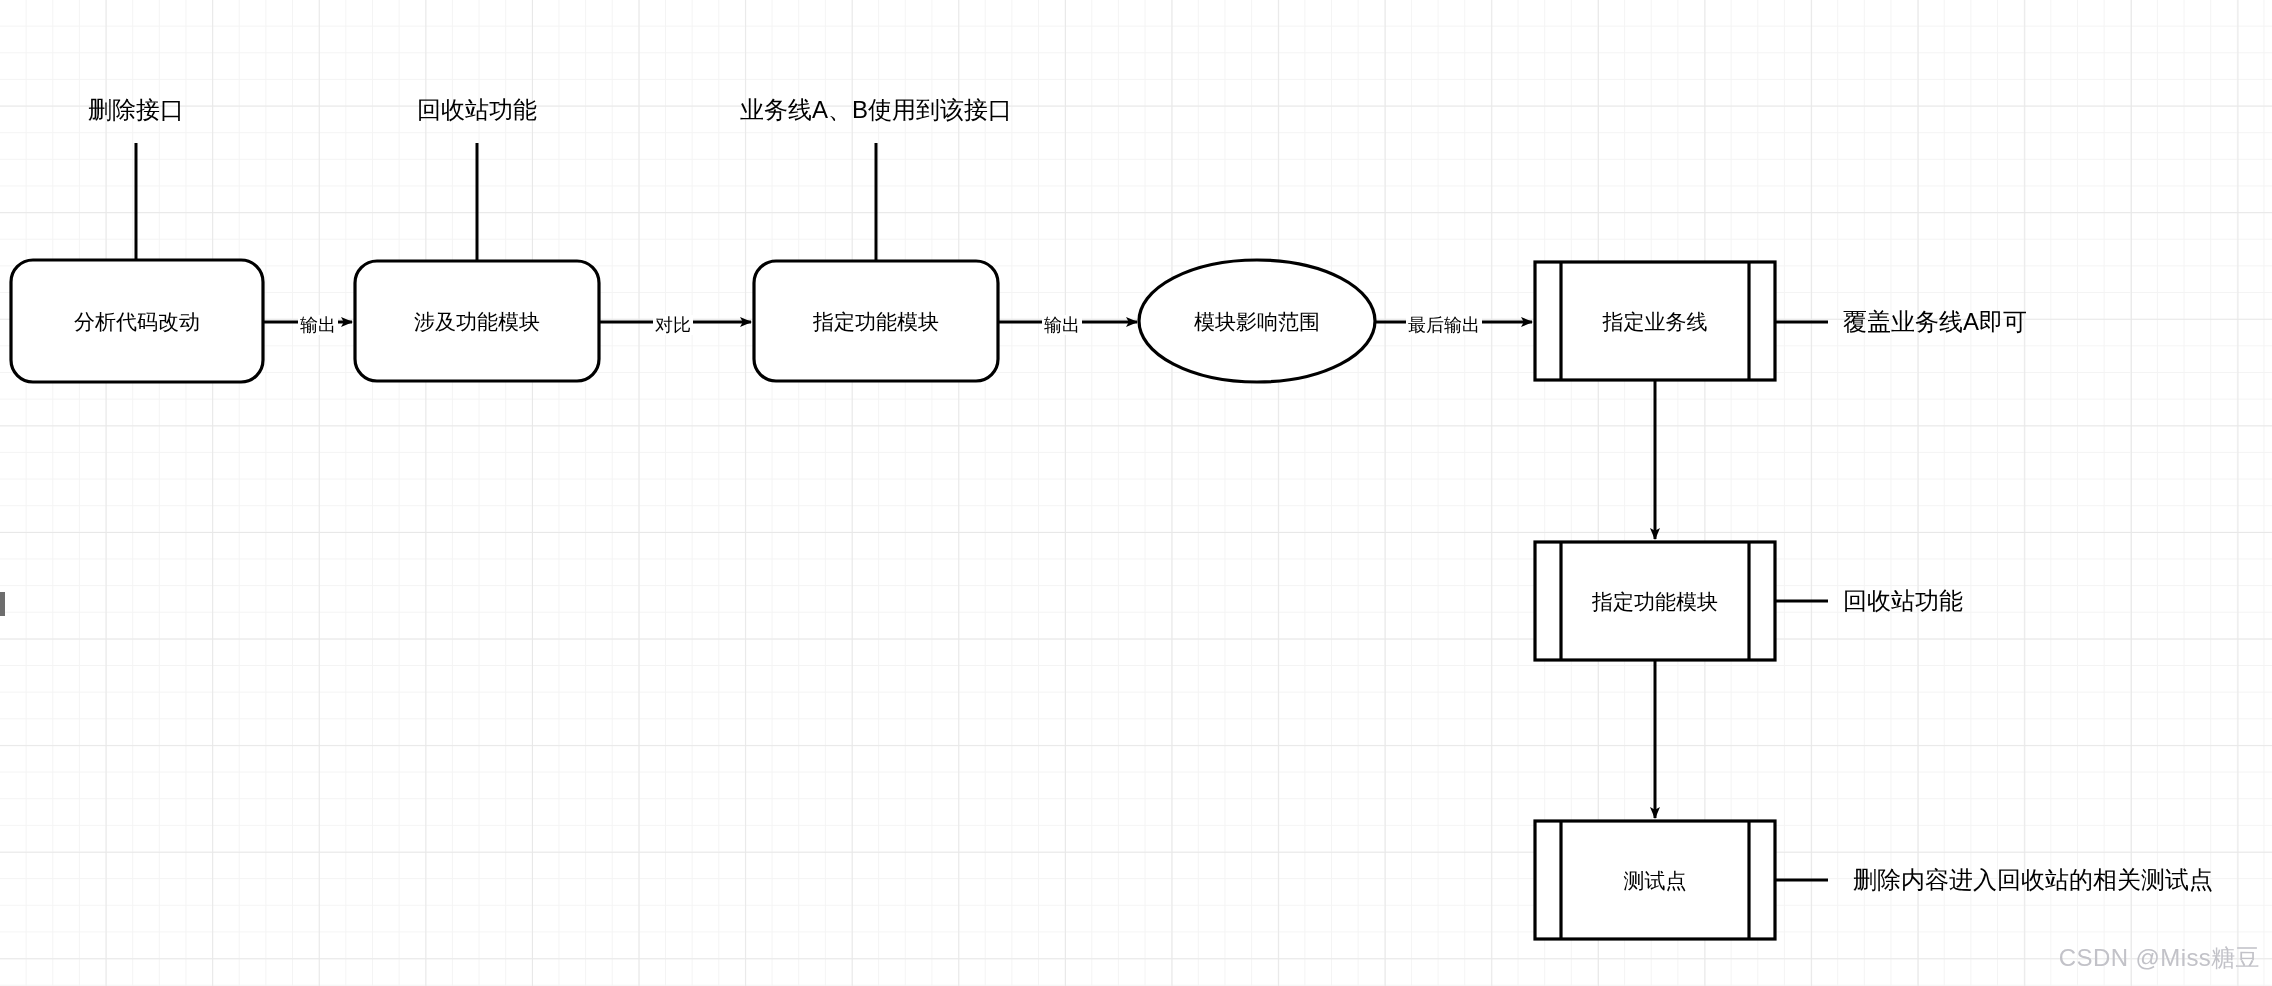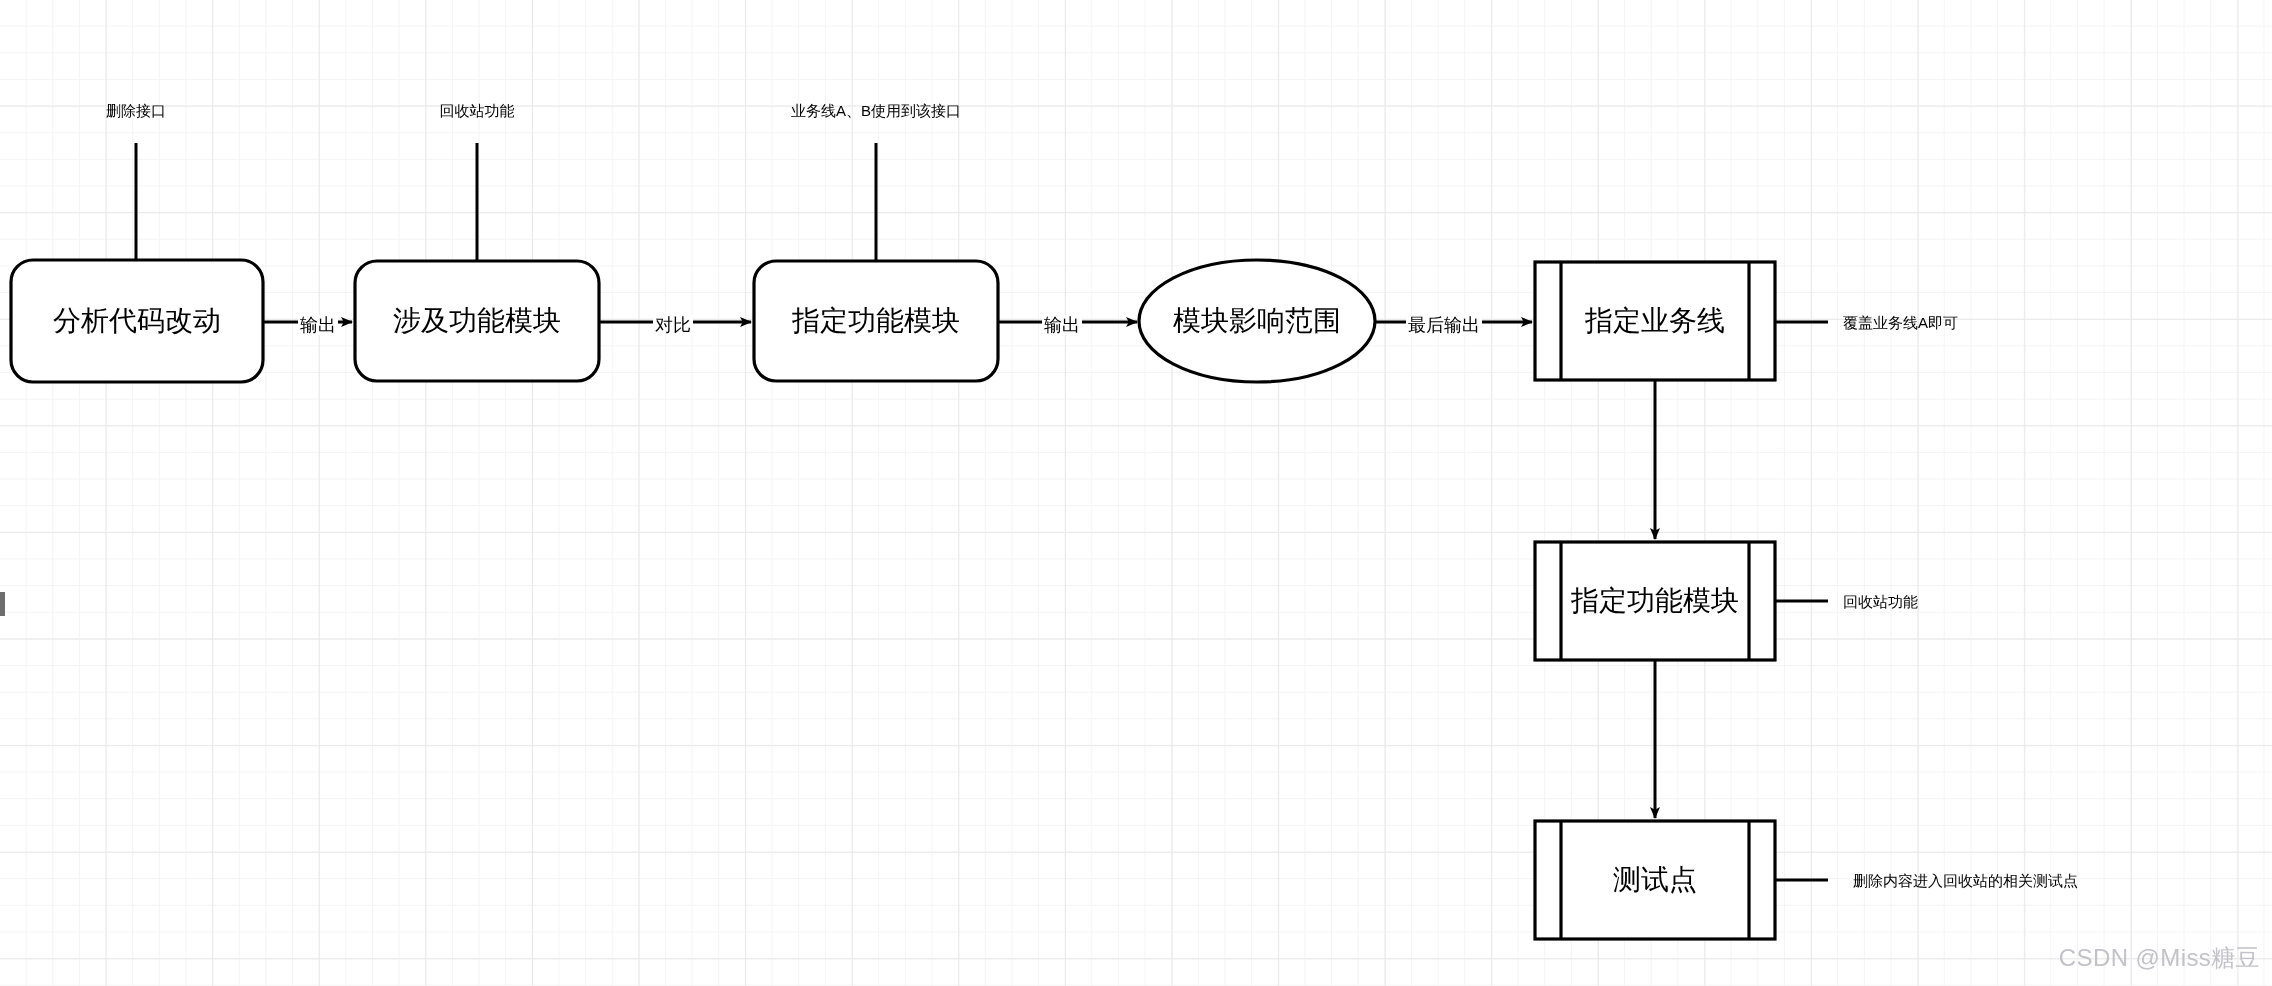--- a/index.html
+++ b/index.html
@@ -38,25 +38,25 @@
   .node-label,
   .anno-label,
   .edge-label,
   .watermark {
     position: absolute;
     white-space: nowrap;
     color: #000000;
     line-height: 1;
   }
   .node-label {
-    font-size: 28px;
+    font-size: 21px;
     transform: translate(-50%, -50%);
   }
   .anno-label {
-    font-size: 15px;
+    font-size: 24px;
     transform: translate(-50%, -50%);
   }
   .anno-label.left-anchored {
     transform: translate(0, -50%);
   }
   .edge-label {
     font-size: 18px;
     transform: translate(-50%, -50%);
     background: #ffffff;
     padding: 1px 2px;

